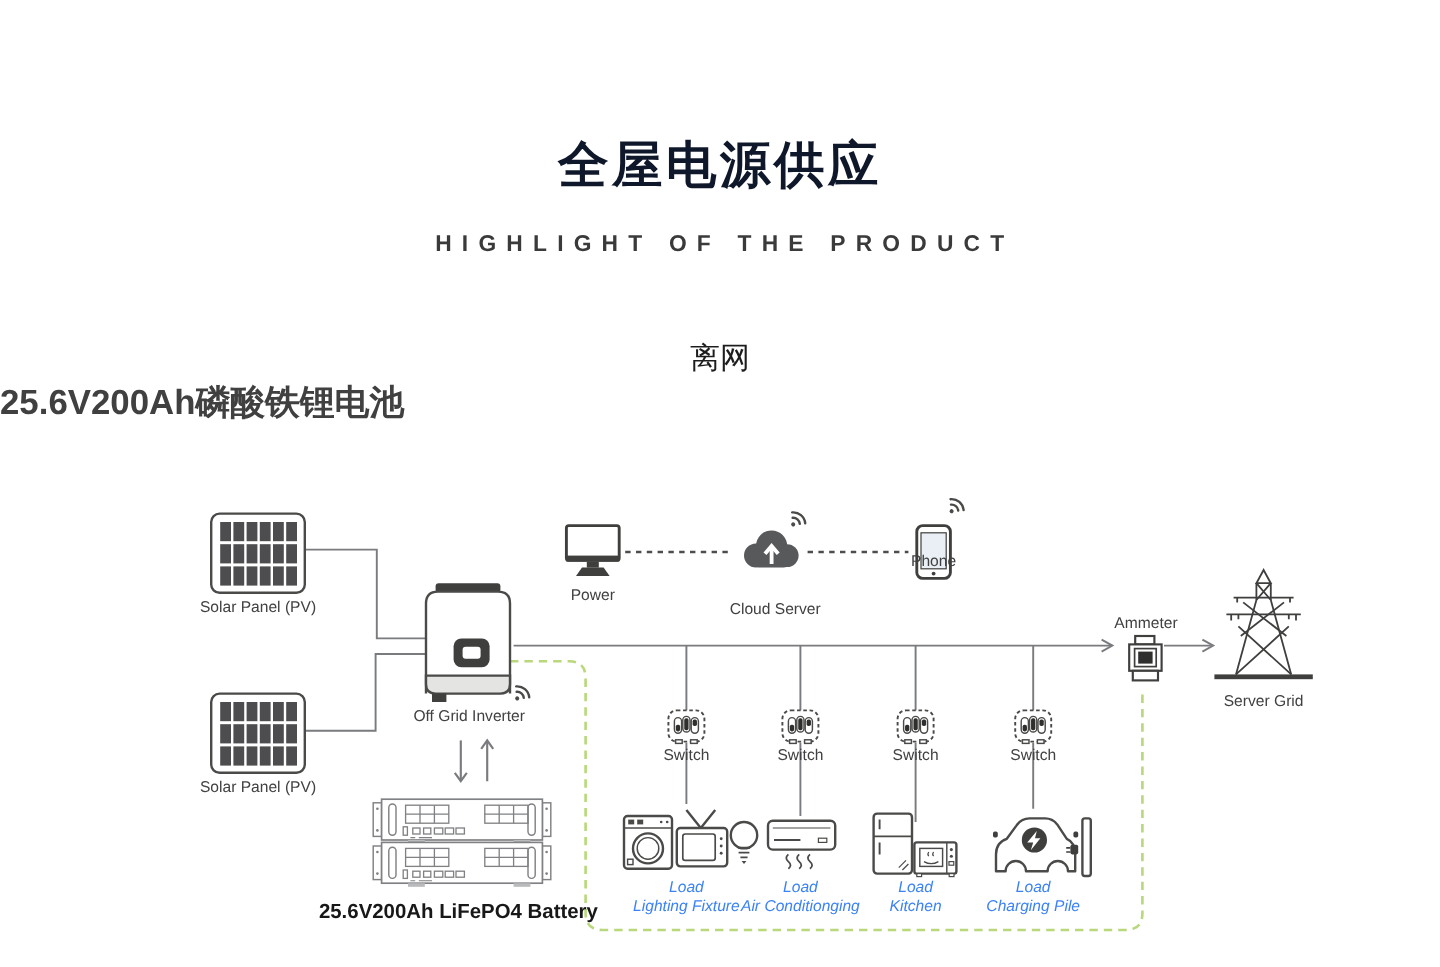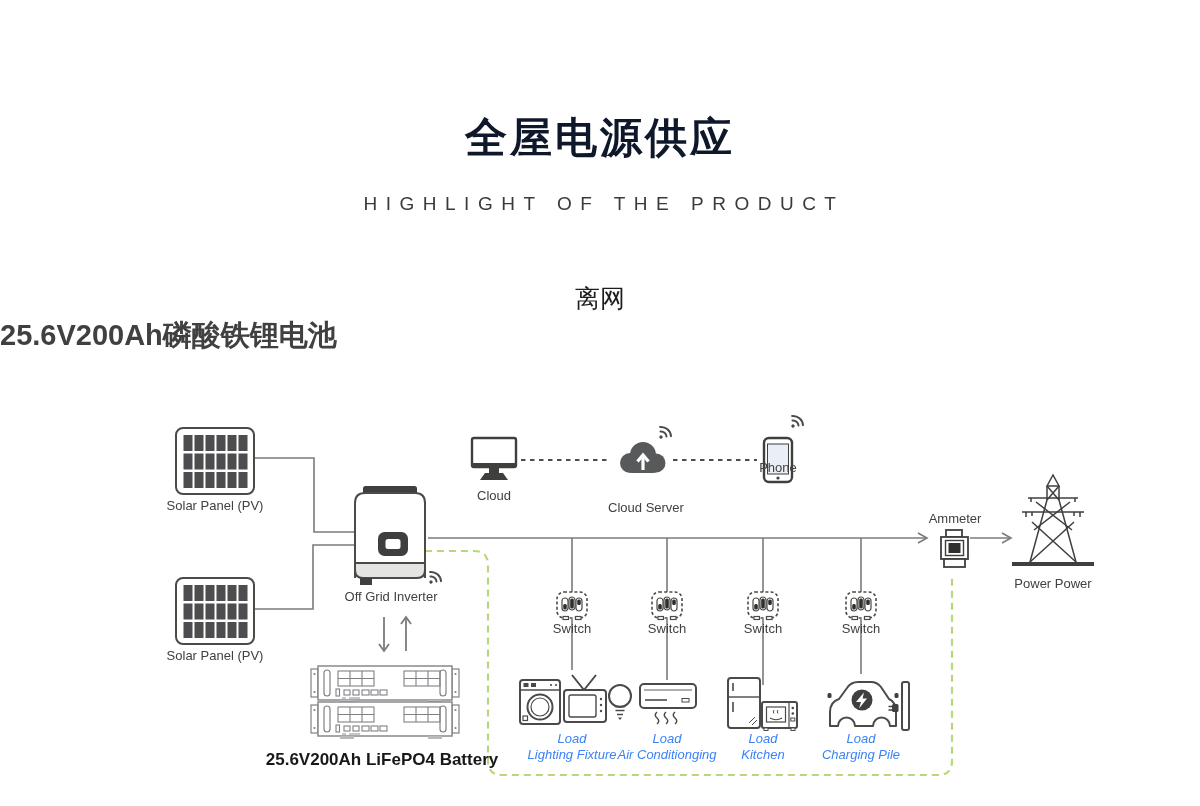--- a/index.html
+++ b/index.html
@@ -6,21 +6,21 @@
   body{
     width:1200px;height:806px;position:relative;background:#ffffff;
     font-family:"Liberation Sans",sans-serif;overflow:hidden;
     color:#414042;
   }
   .abs{position:absolute;}
   .ctr{transform:translateX(-50%);text-align:center;white-space:nowrap;}
   .page-title{left:0;right:0;top:110px;text-align:center;
     font-size:42px;font-weight:bold;letter-spacing:3px;color:#0f172a;}
   .page-subtitle{left:0;right:0;top:193px;text-align:center;
-    font-size:19px;letter-spacing:8.5px;text-indent:8px;color:#3a3a3a;font-weight:400;}
+    font-size:19px;letter-spacing:8.5px;text-indent:8px;color:#3a3a3a;font-weight:700;}
   .mode-title{left:0;right:0;top:282px;text-align:center;
     font-size:25px;font-weight:normal;color:#1d1d1d;}
   .spec-title{left:0;right:0;top:316px;text-align:left;
     font-size:29px;font-weight:bold;color:#404040;}
   .diagram-svg{left:0;top:390px;width:1200px;height:416px;}
   .lbl{font-size:13px;color:#414042;line-height:15px;}
   .lbl2{font-size:13px;color:#3b82f6;line-height:16px;font-style:italic;}
   .battery-lbl{font-size:17px;font-weight:bold;color:#181818;}
 </style>
 </head>
@@ -280,21 +280,21 @@
     <path d="M1028,108 H1078"></path>
     <path d="M1031,108 V112 M1075,108 V112"></path>
     <path d="M1047,96 L1053,85 L1059,96 Z"></path>
   </g>
 </svg>
 
 <div class="abs ctr lbl" style="left:215px;top:498px;">Solar Panel (PV)</div>
 <div class="abs ctr lbl" style="left:215px;top:648px;">Solar Panel (PV)</div>
 <div class="abs ctr lbl" style="left:391px;top:589px;">Off Grid Inverter</div>
 <div class="abs ctr battery-lbl" style="left:382px;top:750px;text-align:right;">25.6V200Ah LiFePO4 Battery</div>
-<div class="abs ctr lbl" style="left:494px;top:488px;">Cloud</div>
+<div class="abs ctr lbl" style="left:494px;top:488px;">Power</div>
 <div class="abs ctr lbl" style="left:646px;top:500px;">Cloud Server</div>
 <div class="abs ctr lbl" style="left:778px;top:460px;">Phone</div>
 
 <div class="abs ctr lbl" style="left:572px;top:621px;">Switch</div>
 <div class="abs ctr lbl" style="left:667px;top:621px;">Switch</div>
 <div class="abs ctr lbl" style="left:763px;top:621px;">Switch</div>
 <div class="abs ctr lbl" style="left:861px;top:621px;">Switch</div>
 
 <div class="abs ctr lbl2" style="left:572px;top:731px;">
   <div>Load</div>
@@ -307,13 +307,13 @@
 <div class="abs ctr lbl2" style="left:763px;top:731px;">
   <div>Load</div>
   <div>Kitchen</div>
 </div>
 <div class="abs ctr lbl2" style="left:861px;top:731px;">
   <div>Load</div>
   <div>Charging Pile</div>
 </div>
 
 <div class="abs ctr lbl" style="left:955px;top:511px;">Ammeter</div>
-<div class="abs ctr lbl" style="left:1053px;top:576px;">Power Power</div>
+<div class="abs ctr lbl" style="left:1053px;top:576px;">Server Grid</div>
 
 </body></html>

